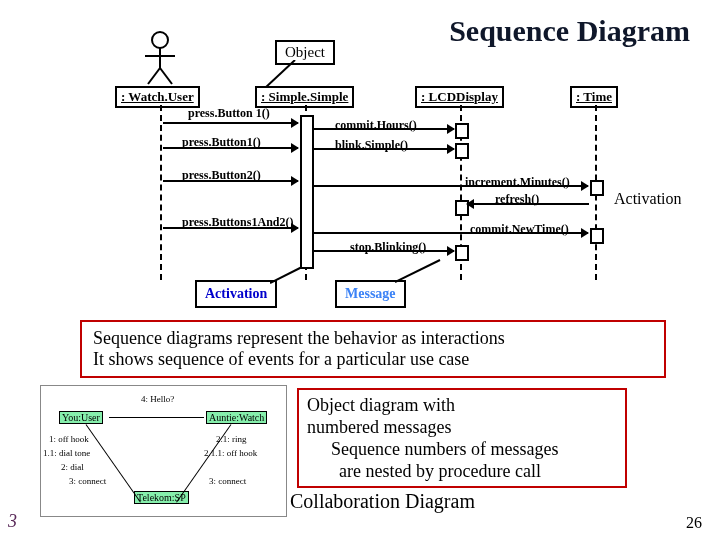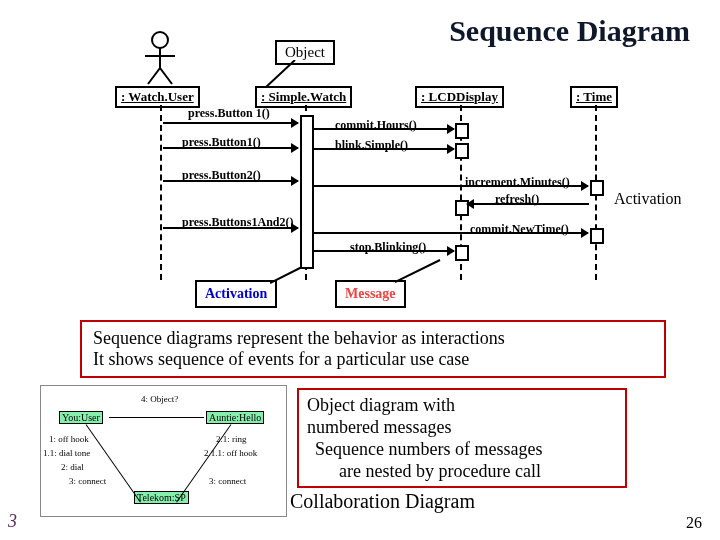--- a/index.html
+++ b/index.html
@@ -38,21 +38,21 @@
 <svg width="40" height="55">
       <circle cx="20" cy="10" r="8" fill="none" stroke="#000" stroke-width="2"></circle>
       <line x1="20" y1="18" x2="20" y2="38" stroke="#000" stroke-width="2"></line>
       <line x1="5" y1="26" x2="35" y2="26" stroke="#000" stroke-width="2"></line>
       <line x1="20" y1="38" x2="8" y2="54" stroke="#000" stroke-width="2"></line>
       <line x1="20" y1="38" x2="32" y2="54" stroke="#000" stroke-width="2"></line>
     </svg>
 </div>
 
 <div class="lifeline-box" style="top:86px;left:115px">: Watch.User</div>
-<div class="lifeline-box" style="top:86px;left:255px">: Simple.Watch</div>
+<div class="lifeline-box" style="top:86px;left:255px">: Simple.Simple</div>
 <div class="lifeline-box" style="top:86px;left:415px">: LCDDisplay</div>
 <div class="lifeline-box" style="top:86px;left:570px">: Time</div>
 
 <div class="dashed" style="top:105px;left:160px;height:175px"></div>
 <div class="dashed" style="top:105px;left:305px;height:175px"></div>
 <div class="dashed" style="top:105px;left:460px;height:175px"></div>
 <div class="dashed" style="top:105px;left:595px;height:175px"></div>
 
 <div class="act-bar" style="top:115px;left:300px;height:150px"></div>
 <div class="act-bar" style="top:123px;left:455px;height:12px"></div>
@@ -90,52 +90,52 @@
 <div class="arrow" style="top:232px;left:312px;width:276px"></div>
 
 <div class="msg" style="top:240px;left:350px">stop.Blinking()</div>
 <div class="arrow" style="top:250px;left:312px;width:142px"></div>
 
 <div class="callout" style="top:280px;left:195px;font-weight:bold;color:#0000cc">Activation</div>
 <svg style="position:absolute;top:265px;left:270px" width="40" height="20">
     <line x1="0" y1="18" x2="32" y2="2" stroke="#000" stroke-width="2"></line>
   </svg>
 
-<div class="callout" style="top:280px;left:335px;font-weight:bold;color:#ef4444">Message</div>
+<div class="callout" style="top:280px;left:335px;font-weight:bold;color:#3b82f6">Message</div>
 <svg style="position:absolute;top:258px;left:395px" width="50" height="25">
     <line x1="0" y1="24" x2="45" y2="2" stroke="#000" stroke-width="2"></line>
   </svg>
 
 <div class="activation-label" style="top:190px;left:614px">Activation</div>
 
 <div class="redbox" style="top:320px;left:80px;width:560px">
   <div>Sequence diagrams represent the behavior as interactions</div>
   <div>It shows sequence of events for a particular use case</div>
 </div>
 
 <div class="collab-img" style="top:385px;left:40px;width:245px;height:130px">
   <div class="collab-node" style="top:25px;left:18px">You:User</div>
-  <div class="collab-node" style="top:25px;left:165px">Auntie:Hello</div>
+  <div class="collab-node" style="top:25px;left:165px">Auntie:Watch</div>
   <div class="collab-node" style="top:105px;left:93px">Telekom:SP</div>
-  <div class="collab-text" style="top:8px;left:100px">4: Object?</div>
+  <div class="collab-text" style="top:8px;left:100px">4: Hello?</div>
   <div class="collab-text" style="top:48px;left:8px">1: off hook</div>
   <div class="collab-text" style="top:62px;left:2px">1.1: dial tone</div>
   <div class="collab-text" style="top:76px;left:20px">2: dial</div>
   <div class="collab-text" style="top:48px;left:175px">2.1: ring</div>
   <div class="collab-text" style="top:62px;left:163px">2.1.1: off hook</div>
   <div class="collab-text" style="top:90px;left:28px">3: connect</div>
   <div class="collab-text" style="top:90px;left:168px">3: connect</div>
   <div class="collab-line" style="top:31px;left:68px;width:95px"></div>
   <div class="collab-line" style="top:38px;left:45px;width:95px;transform:rotate(55deg)"></div>
   <div class="collab-line" style="top:38px;left:190px;width:95px;transform:rotate(125deg)"></div>
 </div>
 
 <div class="redbox" style="top:388px;left:297px;width:310px;padding:4px 8px;font-size:18px;line-height:22px">
   <div>Object diagram with</div>
   <div>numbered messages</div>
-  <div style="margin-left:8px">Sequence numbers of  messages</div>
+  <div style="margin-left:24px">Sequence numbers of  messages</div>
   <div style="margin-left:32px">are nested by procedure call</div>
 </div>
 
 <div style="position:absolute;top:490px;left:290px;font-size:20px;font-weight:normal">Collaboration Diagram</div>
 
 <div class="page-num">26</div>
 <div class="page-num-left">3</div>
 
 </body></html>

